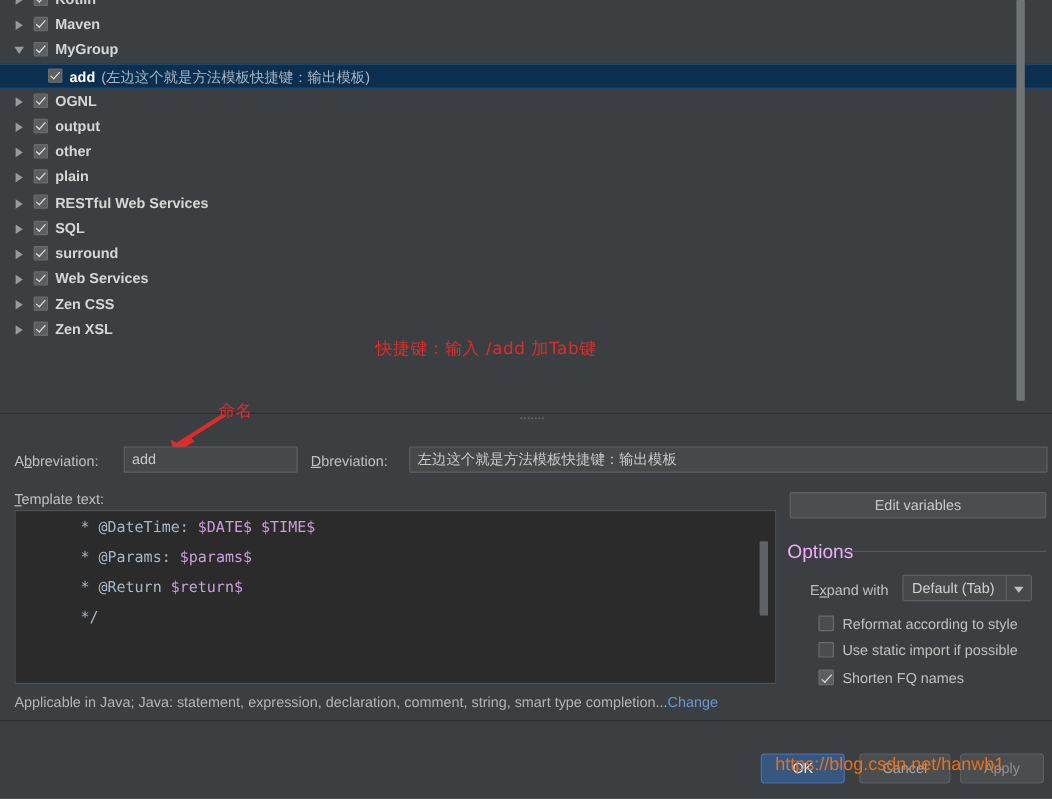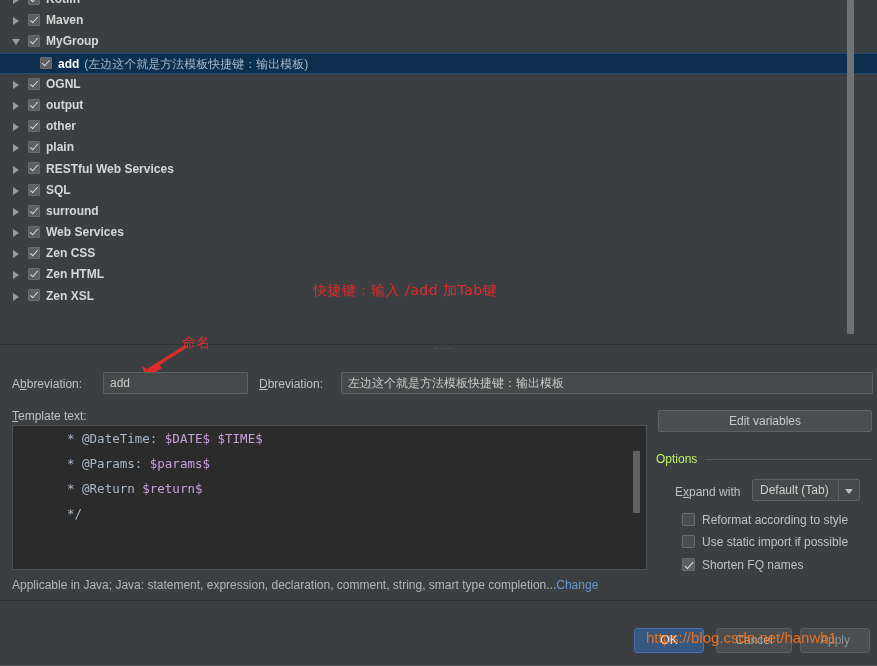--- a/index.html
+++ b/index.html
@@ -253,22 +253,22 @@
     color: #c8c8c8;
     font-size: 12px;
     line-height: 20px;
     text-align: center;
     border-radius: 2px;
   }
   #options-legend {
     position: absolute;
     left: 656px;
     top: 452px;
-    font-size: 12px;
-    color: #bef264;
+    font-size: 16px;
+    color: #f0abfc;
   }
   #options-rule {
     position: absolute;
     left: 705px;
     top: 459px;
     width: 167px;
     height: 1px;
     background: #55595b;
   }
   #expand-with-label { left: 675px; top: 485px; }
@@ -427,21 +427,20 @@
       <div class="tree-row selected child"><span class="cb checked"></span><span class="tree-label">add</span><span class="tree-desc">(左边这个就是方法模板快捷键：输出模板)</span></div>
       <div class="tree-row"><span class="arrow collapsed"></span><span class="cb checked"></span><span class="tree-label">OGNL</span></div>
       <div class="tree-row"><span class="arrow collapsed"></span><span class="cb checked"></span><span class="tree-label">output</span></div>
       <div class="tree-row"><span class="arrow collapsed"></span><span class="cb checked"></span><span class="tree-label">other</span></div>
       <div class="tree-row"><span class="arrow collapsed"></span><span class="cb checked"></span><span class="tree-label">plain</span></div>
       <div class="tree-row"><span class="arrow collapsed"></span><span class="cb checked"></span><span class="tree-label">RESTful Web Services</span></div>
       <div class="tree-row"><span class="arrow collapsed"></span><span class="cb checked"></span><span class="tree-label">SQL</span></div>
       <div class="tree-row"><span class="arrow collapsed"></span><span class="cb checked"></span><span class="tree-label">surround</span></div>
       <div class="tree-row"><span class="arrow collapsed"></span><span class="cb checked"></span><span class="tree-label">Web Services</span></div>
       <div class="tree-row"><span class="arrow collapsed"></span><span class="cb checked"></span><span class="tree-label">Zen CSS</span></div>
-      <div class="tree-row"><span class="arrow collapsed"></span><span class="cb checked"></span><span class="tree-label">Zen HTML</span></div>
       <div class="tree-row"><span class="arrow collapsed"></span><span class="cb checked"></span><span class="tree-label">Zen XSL</span></div>
     </div>
 
   <div id="tree-scrollbar">
     <div id="tree-scrollbar-thumb"></div>
   </div>
 
   <div id="annotation-shortcut">快捷键：输入 /add 加Tab键</div>
 </div>
 

